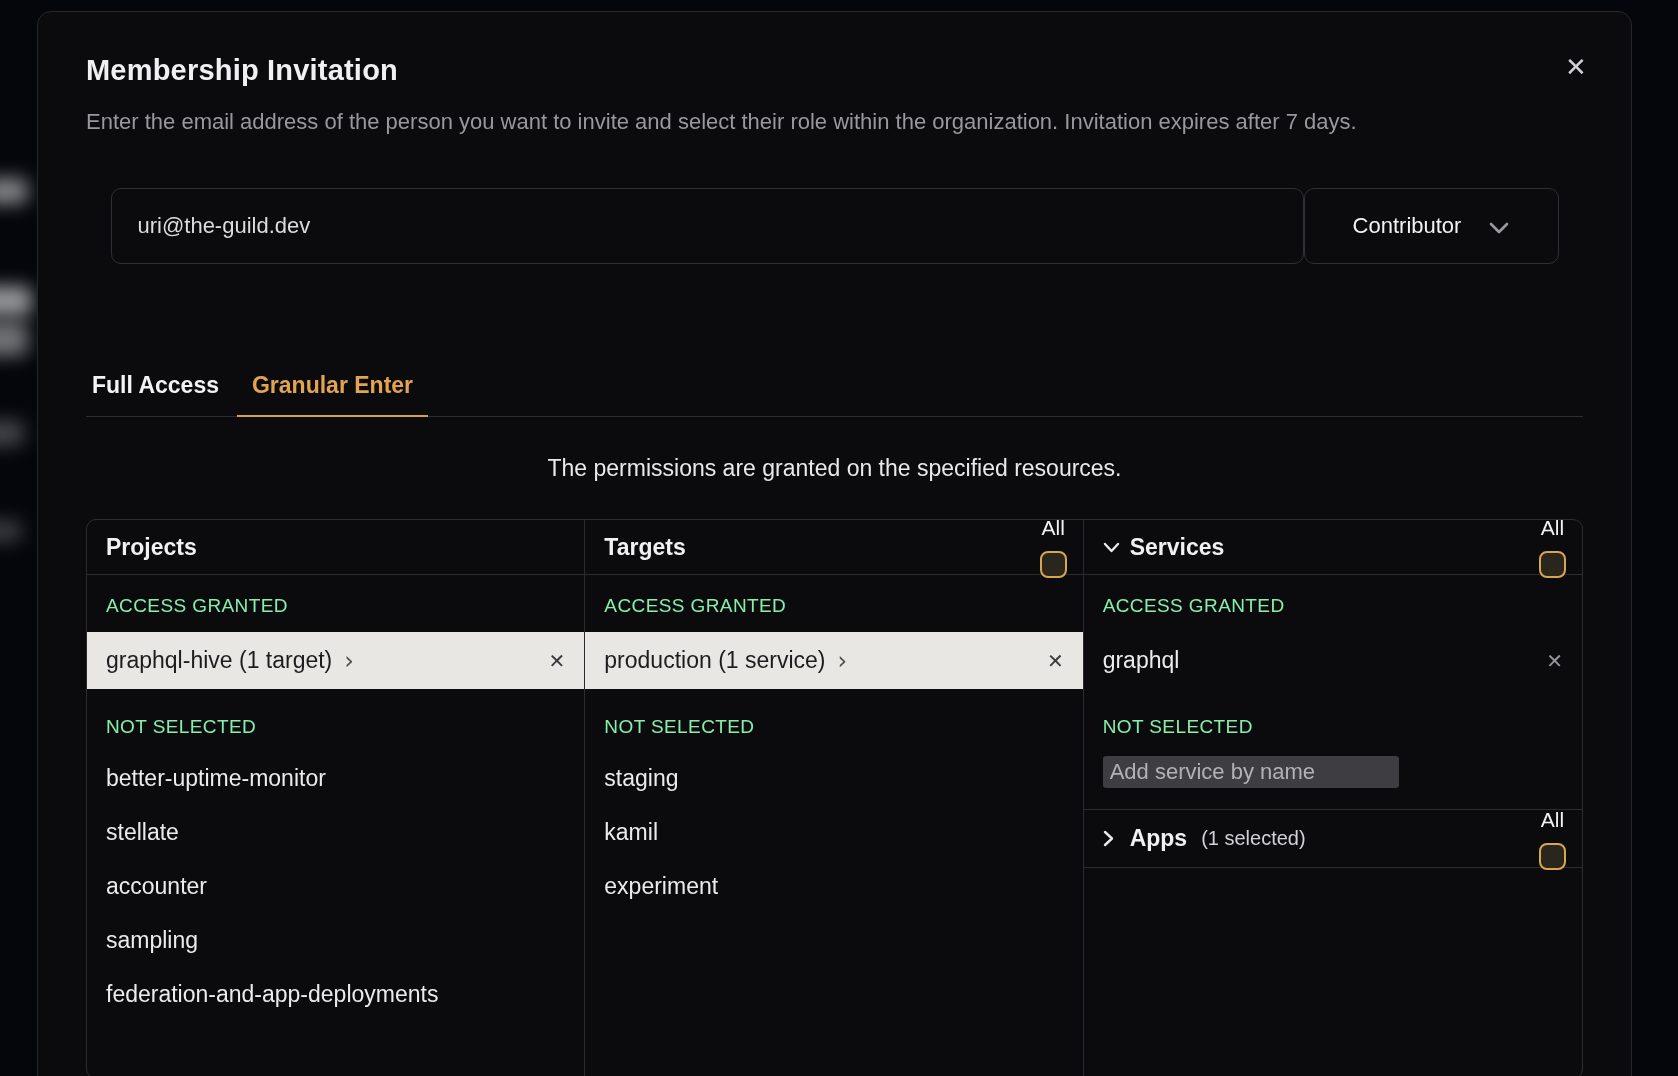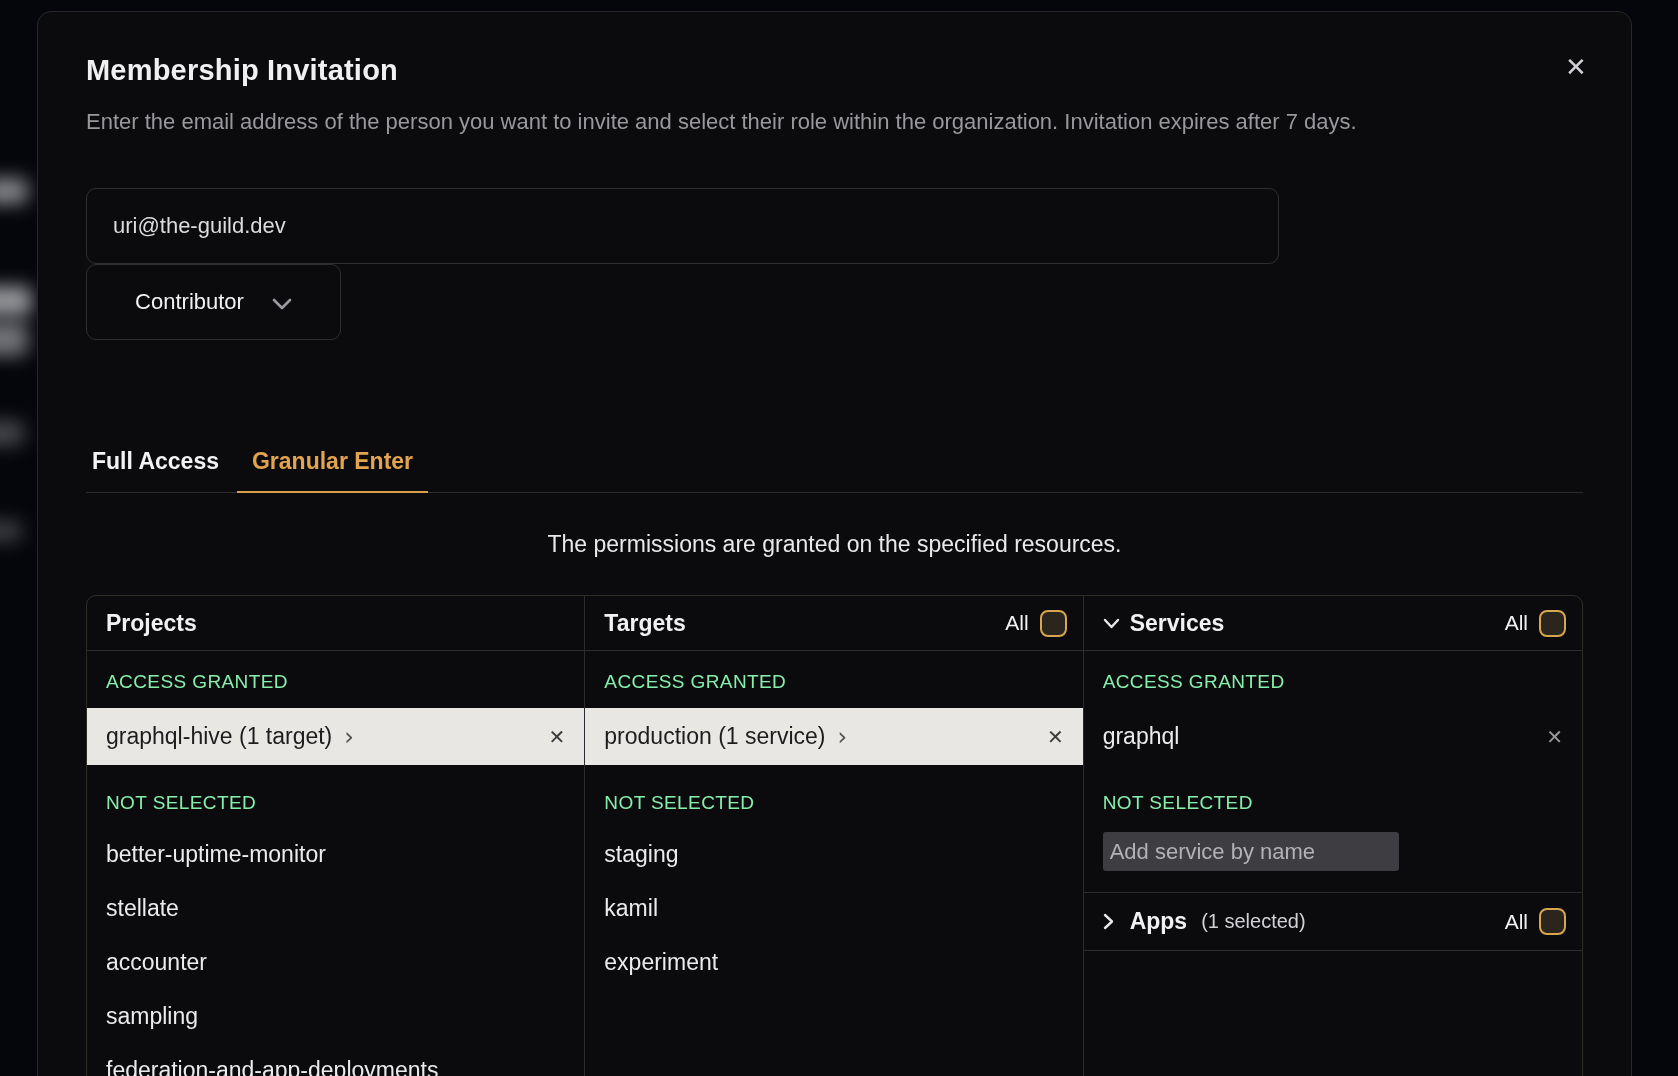--- a/index.html
+++ b/index.html
@@ -57,23 +57,22 @@
     margin-top: 16px;
     font-size: 22px;
     line-height: 37px;
     color: #98989d;
     max-width: 1500px;
   }
 
   .invite-row {
     margin-top: 48px;
     display: flex;
-    justify-content: flex-start;
+    justify-content: center;
     align-items: stretch;
-    flex-direction: column;
   }
   .email-input {
     width: 1193px; height: 76px;
     background: transparent;
     border: 1px solid #2f2f34;
     border-radius: 10px;
     color: #dcdcdf;
     font-size: 22px;
     padding: 0 26px;
     font-family: inherit;
@@ -148,20 +147,21 @@
     font-size: 23px;
     font-weight: 700;
     color: #f1f1f3;
     gap: 10px;
   }
   .all-group {
     margin-left: auto;
     display: flex;
     align-items: center;
     gap: 11px;
+    flex-direction: column;
   }
   .all-label { font-size: 21px; font-weight: 400; color: #f1f1f3; }
   .checkbox {
     width: 27px; height: 27px;
     border: 2px solid #d8a64f;
     border-radius: 8px;
     background: #2a251d;
     cursor: pointer;
   }
 
@@ -207,21 +207,21 @@
     display: flex;
     align-items: center;
     padding: 0 19px;
     font-size: 23px;
     color: #ebebee;
     cursor: pointer;
   }
 
   .add-service-input {
     margin: 5px 0 21px 19px;
-    width: 296px; height: 39px;
+    width: 296px; height: 32px;
     background: #3e3e42;
     border: none;
     border-radius: 3px;
     padding: 0 7px;
     font-size: 22px;
     color: #cfcfd3;
     font-family: inherit;
     outline: none;
   }
   .add-service-input::placeholder { color: #b2b2b6; opacity: 1; }

